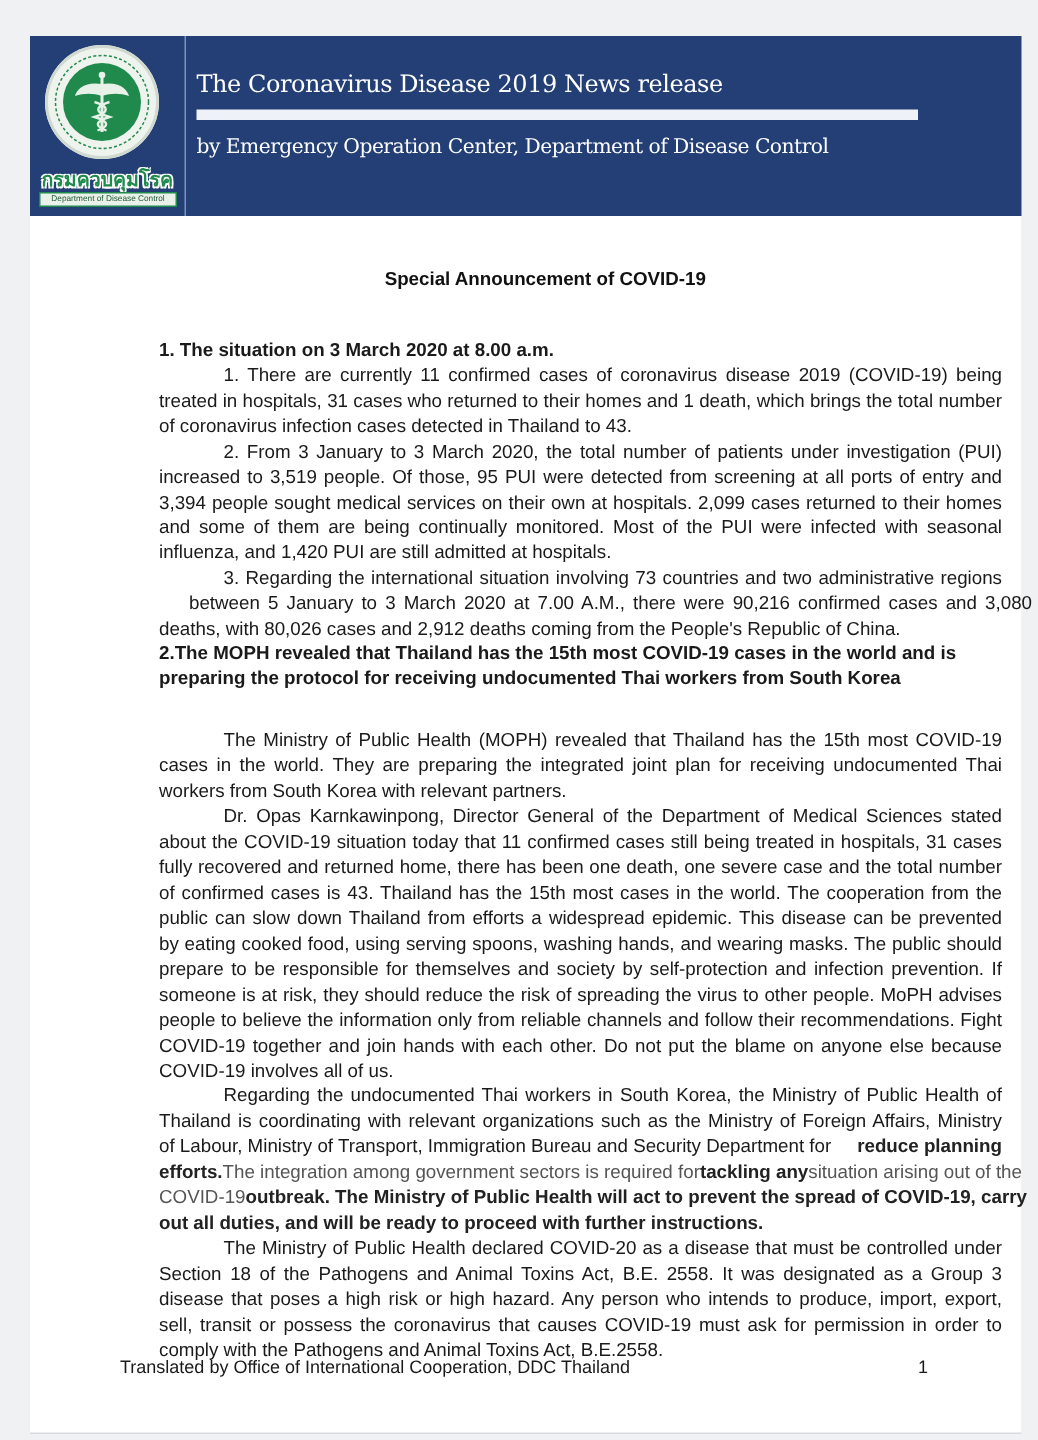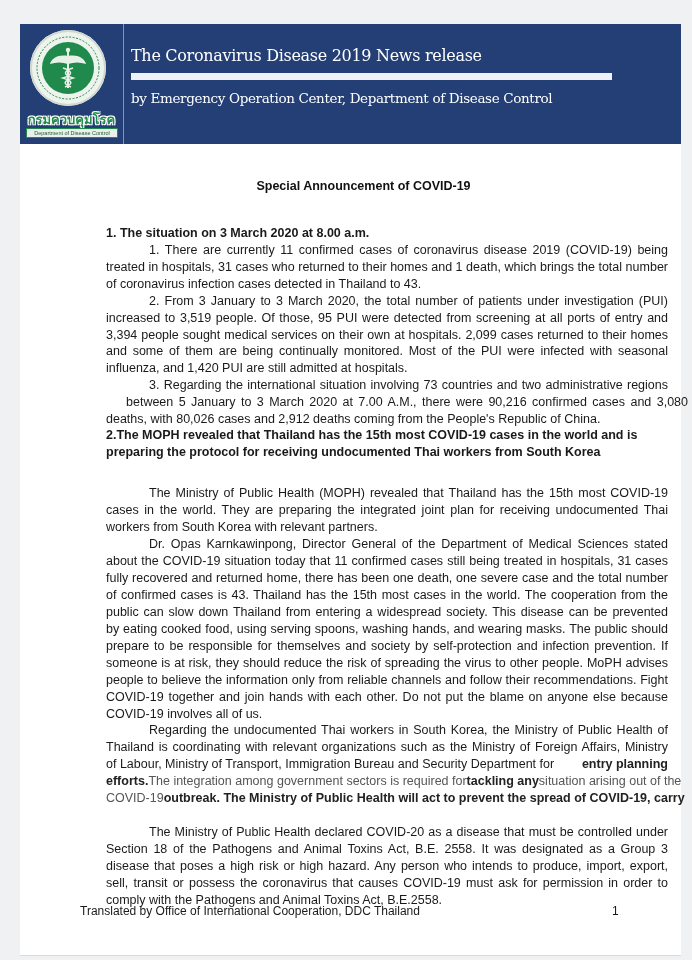--- a/index.html
+++ b/index.html
@@ -143,45 +143,46 @@
   <div class="line last bold" style="top:420px">preparing the protocol for receiving undocumented Thai workers from South Korea</div>
 
   <div id="s2">
       <div class="line indent" style="top: 461px;">The Ministry of Public Health (MOPH) revealed that Thailand has the 15th most COVID-19</div>
       <div class="line" style="top: 478px;">cases in the world. They are preparing the integrated joint plan for receiving undocumented Thai</div>
       <div class="line last" style="top: 495px;">workers from South Korea with relevant partners.</div>
       <div class="line indent" style="top: 512px;">Dr. Opas Karnkawinpong, Director General of the Department of Medical Sciences stated</div>
       <div class="line" style="top: 529px;">about the COVID-19 situation today that 11 confirmed cases still being treated in hospitals, 31 cases</div>
       <div class="line" style="top: 546px;">fully recovered and returned home, there has been one death, one severe case and the total number</div>
       <div class="line" style="top: 563px;">of confirmed cases is 43. Thailand has the 15th most cases in the world. The cooperation from the</div>
-      <div class="line" style="top: 580px;">public can slow down Thailand from entering a widespread society. This disease can be prevented</div>
+      <div class="line" style="top: 580px;">public can slow down Thailand from efforts a widespread epidemic. This disease can be prevented</div>
       <div class="line" style="top: 597px;">by eating cooked food, using serving spoons, washing hands, and wearing masks. The public should</div>
       <div class="line" style="top: 614px;">prepare to be responsible for themselves and society by self-protection and infection prevention. If</div>
       <div class="line" style="top: 631px;">someone is at risk, they should reduce the risk of spreading the virus to other people. MoPH advises</div>
       <div class="line" style="top: 648px;">people to believe the information only from reliable channels and follow their recommendations. Fight</div>
       <div class="line" style="top: 665px;">COVID-19 together and join hands with each other. Do not put the blame on anyone else because</div>
       <div class="line last" style="top: 682px;">COVID-19 involves all of us.</div>
       <div class="line indent" style="top: 698px;">Regarding the undocumented Thai workers in South Korea, the Ministry of Public Health of</div>
       <div class="line" style="top: 715px;">Thailand is coordinating with relevant organizations such as the Ministry of Foreign Affairs, Ministry</div>
     </div>
 
   <div class="line" style="top: 732px; display: flex; justify-content: space-between;">
     <span>of Labour, Ministry of Transport, Immigration Bureau and Security Department for</span>
-    <span class="b">entry planning</span>
+    <span class="b">reduce planning</span>
   </div>
   <div class="line grey" style="top: 749px; display: flex; justify-content: space-between;">
     <span class="b">efforts.</span>
     <span>The integration among government sectors is required for</span>
     <span class="b">tackling any</span>
     <span>situation arising out of the</span>
   </div>
   <div class="line grey" style="top: 766px; display: flex; justify-content: space-between;">
     <span>COVID-19</span>
     <span class="b">outbreak. The Ministry of Public Health will act to prevent the spread of COVID-19, carry</span>
   </div>
+  <div class="line last b" style="top:783px">out all duties, and will be ready to proceed with further instructions.</div>
 
   <div id="s3">
       <div class="line indent" style="top: 800px;">The Ministry of Public Health declared COVID-20 as a disease that must be controlled under</div>
       <div class="line" style="top: 816.9px;">Section 18 of the Pathogens and Animal Toxins Act, B.E. 2558. It was designated as a Group 3</div>
       <div class="line" style="top: 833.8px;">disease that poses a high risk or high hazard. Any person who intends to produce, import, export,</div>
       <div class="line" style="top: 850.7px;">sell, transit or possess the coronavirus that causes COVID-19 must ask for permission in order to</div>
       <div class="line last" style="top: 867.6px;">comply with the Pathogens and Animal Toxins Act, B.E.2558.</div>
     </div>
 
   <div class="footer-text">Translated by Office of International Cooperation, DDC Thailand</div>

